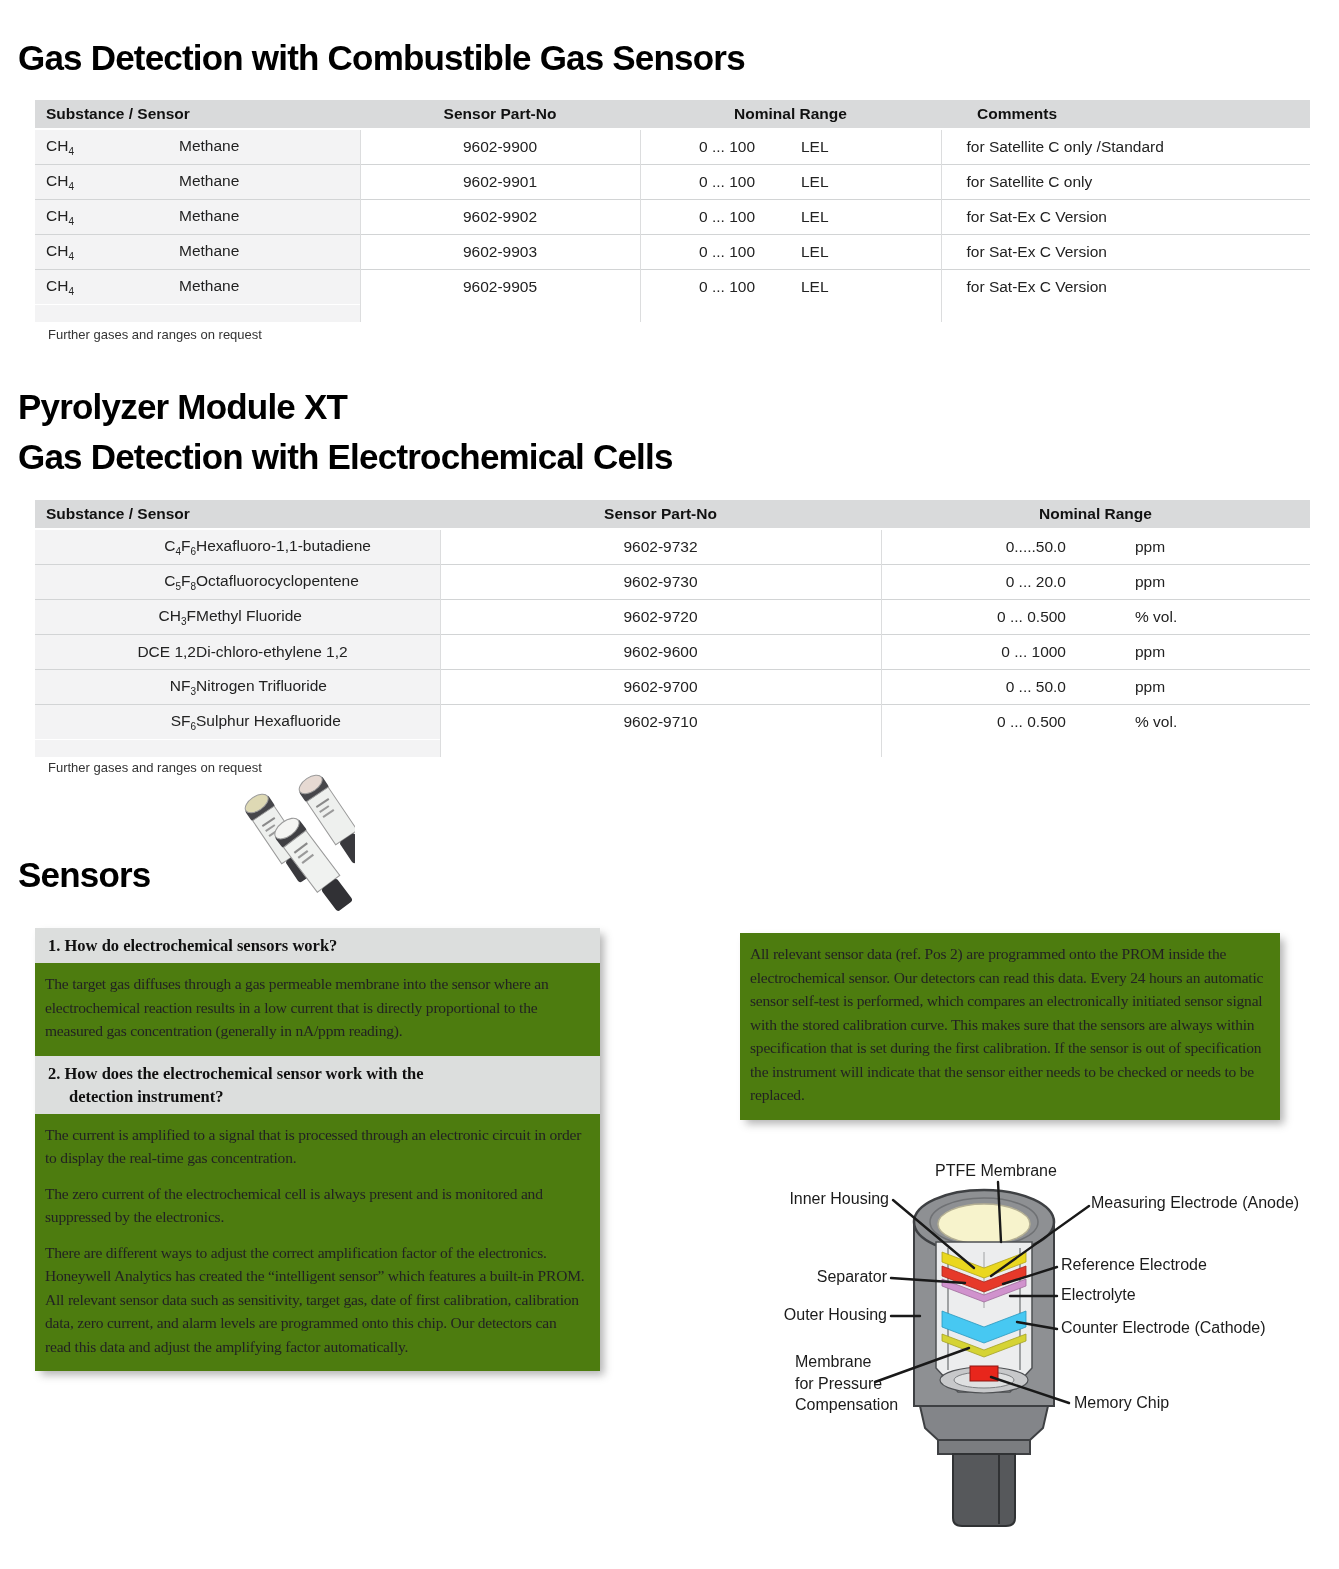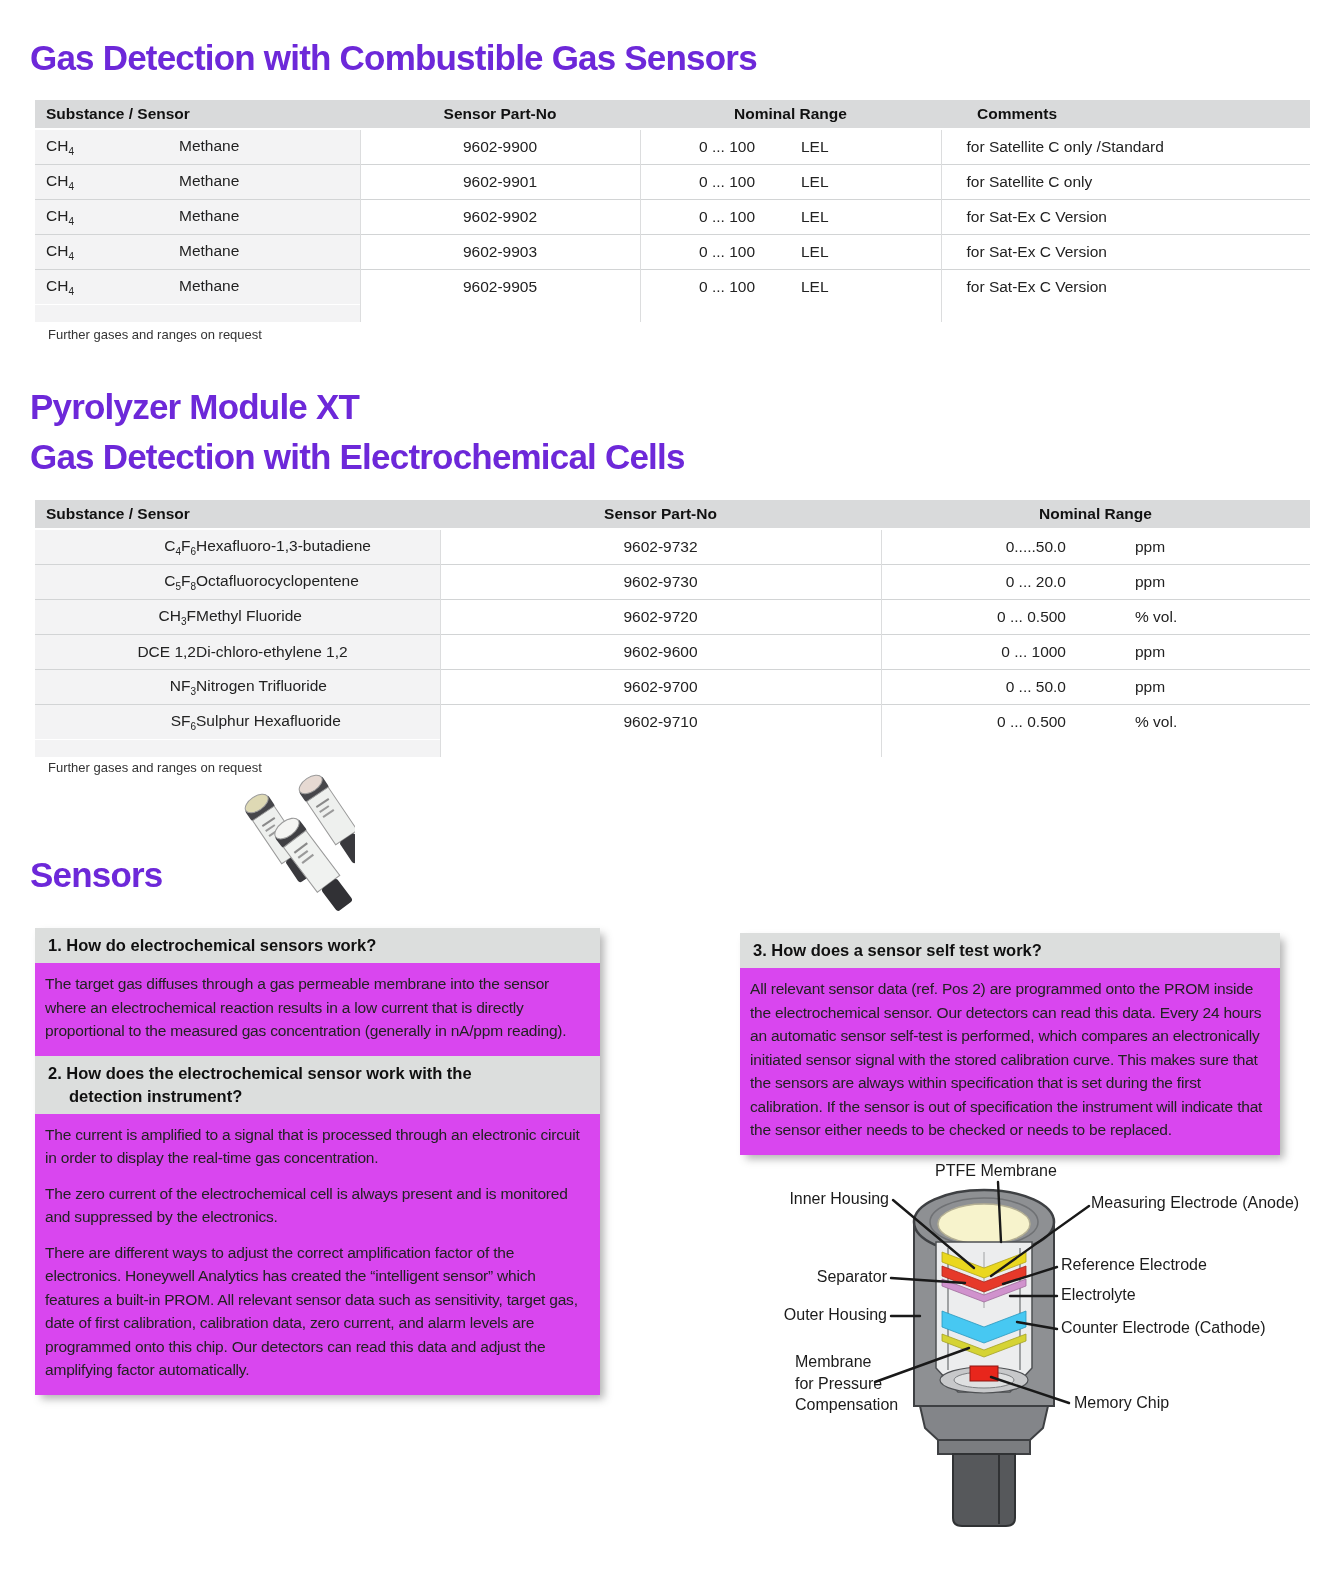--- a/index.html
+++ b/index.html
@@ -1,19 +1,19 @@
 <!DOCTYPE html>
 <html><head>
 <meta charset="utf-8">
 <style>
   html,body{margin:0;padding:0;background:#ffffff;}
   body{font-family:"Liberation Sans","DejaVu Sans",sans-serif;color:#1c1c1c;}
   #page{position:relative;width:1339px;height:1569px;background:#fff;overflow:hidden;}
 
-  .big-title{position:absolute;left:30px;font-size:35px;font-weight:700;letter-spacing:-0.8px;color:#6d28d9;white-space:nowrap;}
+  .big-title{position:absolute;left:18px;font-size:35px;font-weight:700;letter-spacing:-0.8px;color:#000000;white-space:nowrap;}
   .big-title div{line-height:50px;}
 
   
   .dtable{position:absolute;left:35px;border-collapse:collapse;table-layout:fixed;width:1275px;font-size:15.5px;}
   .dtable th{background:#d9dadb;font-weight:700;text-align:left;height:28px;padding:0;color:#111;}
   .dtable th.h-sub{padding-left:11px;}
   .dtable th.h-center{text-align:center;}
   .dtable th.h-com{padding-left:36px;}
   .dtable td{height:34px;padding:0;vertical-align:middle;color:#222;}
   .dtable tbody td{border-top:1px solid #d2d4d5;}
@@ -25,21 +25,21 @@
   .t2 .c-runit{padding-left:69px;}
   .dtable .c-com{padding-left:25px;border-left:1px solid #dcddde;}
   .dtable .pad td{height:17px;border-top:1px solid #ffffff;}
   .dtable .pad .c-sub{background:#f3f3f4;}
   .formula{display:inline-block;width:133px;}
   .t2 .formula{width:150px;text-align:right;}
   .formula sub{font-size:10px;}
   .footnote{position:absolute;left:48px;font-size:13px;color:#333;}
 
   
-  .qa-box{position:absolute;background:#d946ef;box-shadow:5px 5px 8px -1px rgba(70,70,70,0.40);}
+  .qa-box{position:absolute;background:#4d7c0f;box-shadow:5px 5px 8px -1px rgba(70,70,70,0.40);font-family:Liberation Serif, serif;}
   .qa-head{background:#dcdedd;font-weight:700;font-size:16.5px;line-height:23px;padding:6px 12px 6px 13px;color:#101010;}
   .qa-head .indent{padding-left:21px;}
   .qa-body{padding:9px 14px 13px 10px;font-size:15.5px;line-height:23.5px;letter-spacing:-0.2px;color:#222;}
   .qa-body p{margin:0 0 12px 0;}
   .qa-body p:last-child{margin-bottom:0;}
 
   
   #diagram{position:absolute;left:739px;top:1156px;}
   #photo{position:absolute;left:205px;top:770px;}
   .dg-label{font-size:16px;fill:#1b1b1b;}
@@ -131,21 +131,21 @@
       </colgroup>
     <thead>
       <tr>
         <th class="h-sub">Substance / Sensor</th>
         <th class="h-center">Sensor Part-No</th>
         <th class="h-center" colspan="2">Nominal Range</th>
       </tr>
     </thead>
     <tbody id="t2-body">
         <tr>
-          <td class="c-sub"><span class="formula">C<sub>4</sub>F<sub>6</sub></span><span>Hexafluoro-1,3-butadiene</span></td>
+          <td class="c-sub"><span class="formula">C<sub>4</sub>F<sub>6</sub></span><span>Hexafluoro-1,1-butadiene</span></td>
           <td class="c-part">9602-9732</td>
           <td class="c-rval">0.....50.0</td>
           <td class="c-runit">ppm</td>
         </tr>
         <tr>
           <td class="c-sub"><span class="formula">C<sub>5</sub>F<sub>8</sub></span><span>Octafluorocyclopentene</span></td>
           <td class="c-part">9602-9730</td>
           <td class="c-rval">0 ... 20.0</td>
           <td class="c-runit">ppm</td>
         </tr>
@@ -230,21 +230,20 @@
       <div class="indent">detection instrument?</div>
     </div>
     <div class="qa-body" id="faq-q2-body">
         <p>The current is amplified to a signal that is processed through an electronic circuit in order to display the real-time gas concentration.</p>
         <p>The zero current of the electrochemical cell is always present and is monitored and suppressed by the electronics.</p>
         <p>There are different ways to adjust the correct amplification factor of the electronics. Honeywell Analytics has created the “intelligent sensor” which features a built-in PROM. All relevant sensor data such as sensitivity, target gas, date of first calibration, calibration data, zero current, and alarm levels are programmed onto this chip. Our detectors can read this data and adjust the amplifying factor automatically.</p>
       </div>
   </div>
 
   <div class="qa-box" style="left:740px;top:933px;width:540px;">
-    <div class="qa-head">3. How does a sensor self test work?</div>
     <div class="qa-body" id="faq-q3-body">
         <p>All relevant sensor data (ref. Pos 2) are programmed onto the PROM inside the electrochemical sensor. Our detectors can read this data. Every 24 hours an automatic sensor self-test is performed, which compares an electronically initiated sensor signal with the stored calibration curve. This makes sure that the sensors are always within specification that is set during the first calibration. If the sensor is out of specification the instrument will indicate that the sensor either needs to be checked or needs to be replaced.</p>
       </div>
   </div>
 
   <svg id="diagram" width="600" height="412" viewBox="0 0 600 412">
 
     <rect x="175" y="66" width="140" height="184" fill="#8e9093" stroke="#3e4043" stroke-width="2"></rect>
     <path d="M181,250 L186,272 L199,284 L291,284 L304,272 L309,250 Z" fill="#838589" stroke="#3e4043" stroke-width="2"></path>
     <rect x="199" y="284" width="92" height="14" fill="#7b7d80" stroke="#3e4043" stroke-width="2"></rect>

